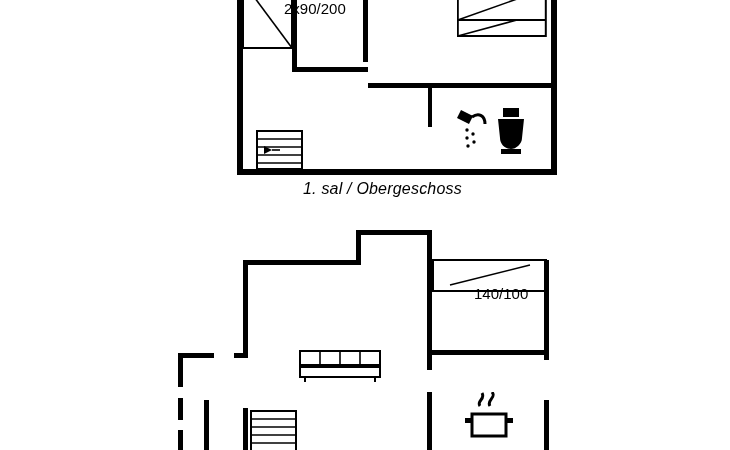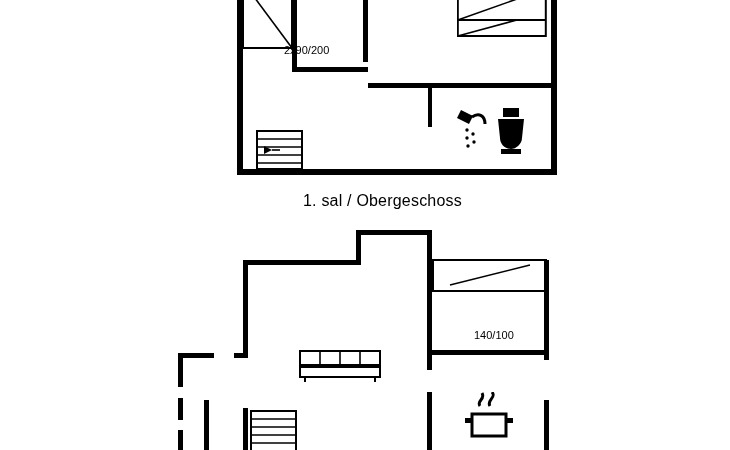--- a/index.html
+++ b/index.html
@@ -29,22 +29,21 @@
     position: absolute;
     color: #000000;
     font-family: "Liberation Sans", sans-serif;
     white-space: nowrap;
   }
   .floor-caption {
     font-size: 16px;
     letter-spacing: 0.2px;
   }
   .bed-label {
-    font-size: 11px;
-    margin-top: 44px;
+    font-size: 15px;
   }
   .svgbox {
     position: absolute;
   }
   .svgbox svg { display: block; }
 </style>
 </head>
 <body>
 
 <div id="stage">
@@ -106,21 +105,21 @@
     </div>
 
     <div class="svgbox" style="left:492px; top:108px;">
       <svg width="38" height="48" viewBox="0 0 38 48">
         <rect x="11" y="0" width="16" height="9" fill="#000"></rect>
         <path d="M6 11 L32 11 L30 30 C30 36, 24 41, 19 41 C13 41, 8 36, 8 30 Z" fill="#000"></path>
         <rect x="9" y="41" width="20" height="5" fill="#000"></rect>
       </svg>
     </div>
 
-    <div class="label floor-caption" style="left:303px; top:192px;">1. sal / Obergeschoss</div>
+    <div class="label floor-caption" style="left:303px; top:180px;font-style:italic;">1. sal / Obergeschoss</div>
   </div>
 
   <div>
 
     <div class="wall" style="left:243px; top:260px; width:118px; height:5px;"></div>
     <div class="wall" style="left:356px; top:230px; width:5px; height:32px;"></div>
     <div class="wall" style="left:356px; top:230px; width:75px; height:5px;"></div>
     <div class="wall" style="left:427px; top:230px; width:5px; height:120px;"></div>
 
     <div class="wall" style="left:243px; top:260px; width:5px; height:98px;"></div>

